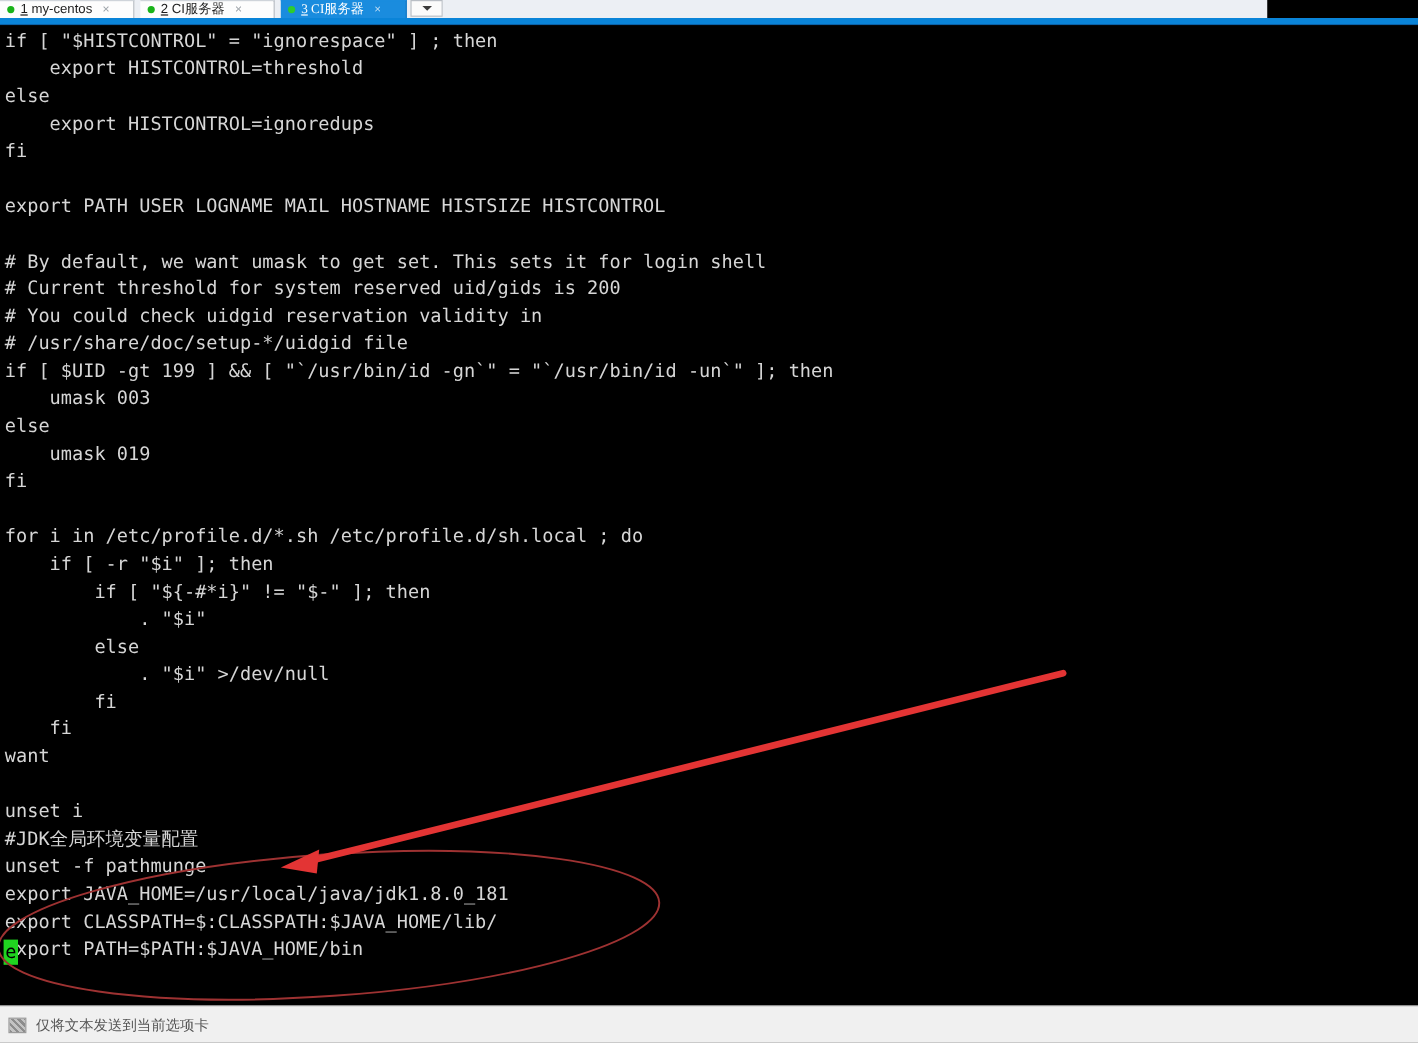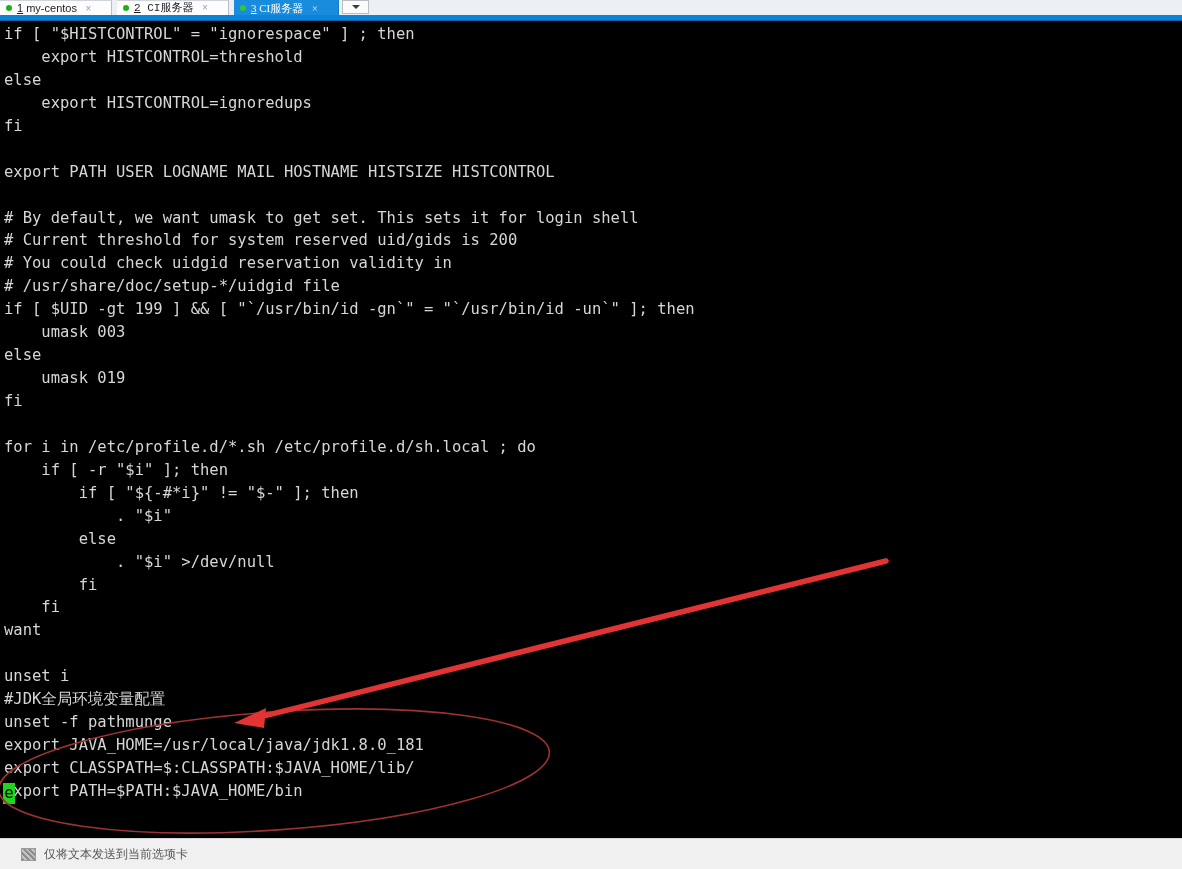--- a/index.html
+++ b/index.html
@@ -18,21 +18,21 @@
     position: relative;
     width: 1182px;
     height: 869px;
     background: #000000;
   }
 
   
   .tabbar {
     position: absolute;
     left: 0; top: 0;
-    width: 1182px;
+    width: 1056px;
     height: 15px;
     background: #eceff4;
     border-bottom: 0;
     display: flex;
     align-items: stretch;
     overflow: hidden;
   }
   .tab {
     position: relative;
     height: 15px;
@@ -185,21 +185,21 @@
   .statusbar {
     position: absolute;
     left: 0; top: 838px;
     width: 1182px;
     height: 31px;
     background: #f0f0f0;
     border-top: 1px solid #d6d6d6;
     box-sizing: border-box;
     display: flex;
     align-items: center;
-    padding-left: 21px;
+    padding-left: 7px;
   }
   .statusbar .sicon {
     width: 15px; height: 13px;
     background:
       repeating-linear-gradient(45deg, #8d8d8d 0 2px, #c3c3c3 2px 4px);
     border: 1px solid #9a9a9a;
     box-sizing: border-box;
     margin-right: 8px;
     flex: 0 0 auto;
   }
@@ -218,21 +218,21 @@
   <div class="tabbar">
 
     <div class="tab inactive" style="min-width:112px;">
       <span class="dot"></span>
       <span class="tlabel"><span class="num">1</span><span> my-centos</span></span>
       <span class="closeb">×</span>
     </div>
 
     <div class="tab-gap"></div>
 
-    <div class="tab inactive" style="min-width:112px;font-family:Liberation Mono, monospace;">
+    <div class="tab inactive" style="min-width:112px;">
       <span class="dot"></span>
       <span class="tlabel"><span class="num">2</span><span> CI服务器</span></span>
       <span class="closeb">×</span>
     </div>
 
     <div class="tab-gap"></div>
 
     <div class="tab active" style="min-width:105px;">
       <span class="dot"></span>
       <span class="tlabel"><span class="num">3</span><span> CI服务器</span></span>

